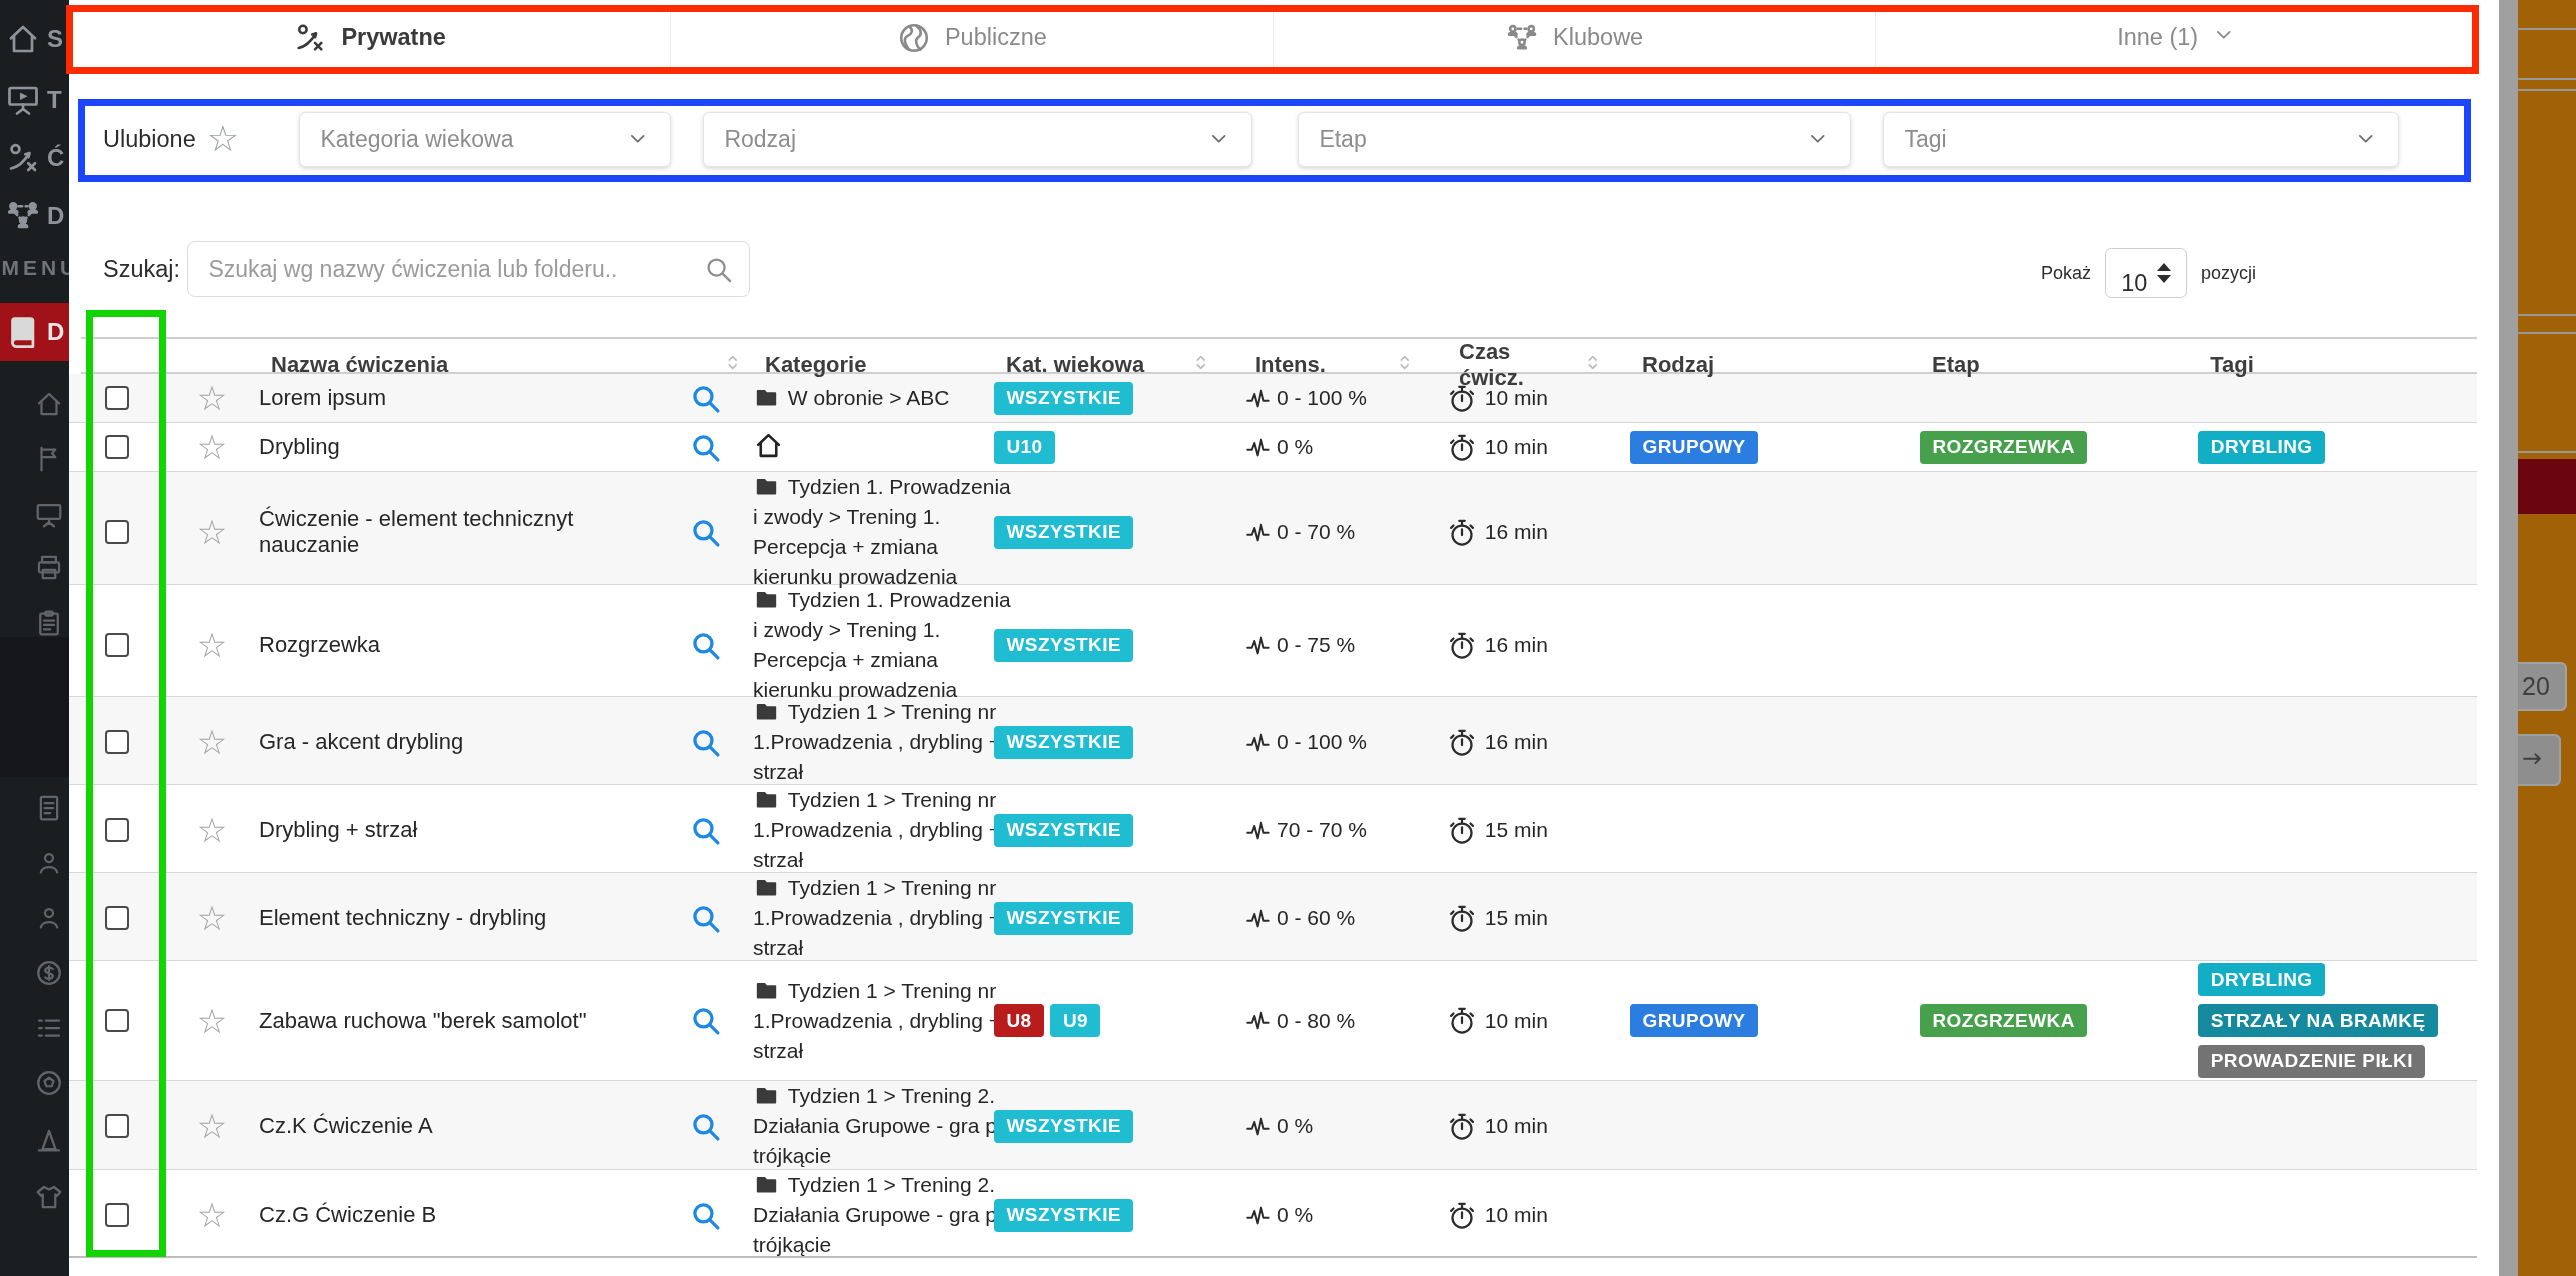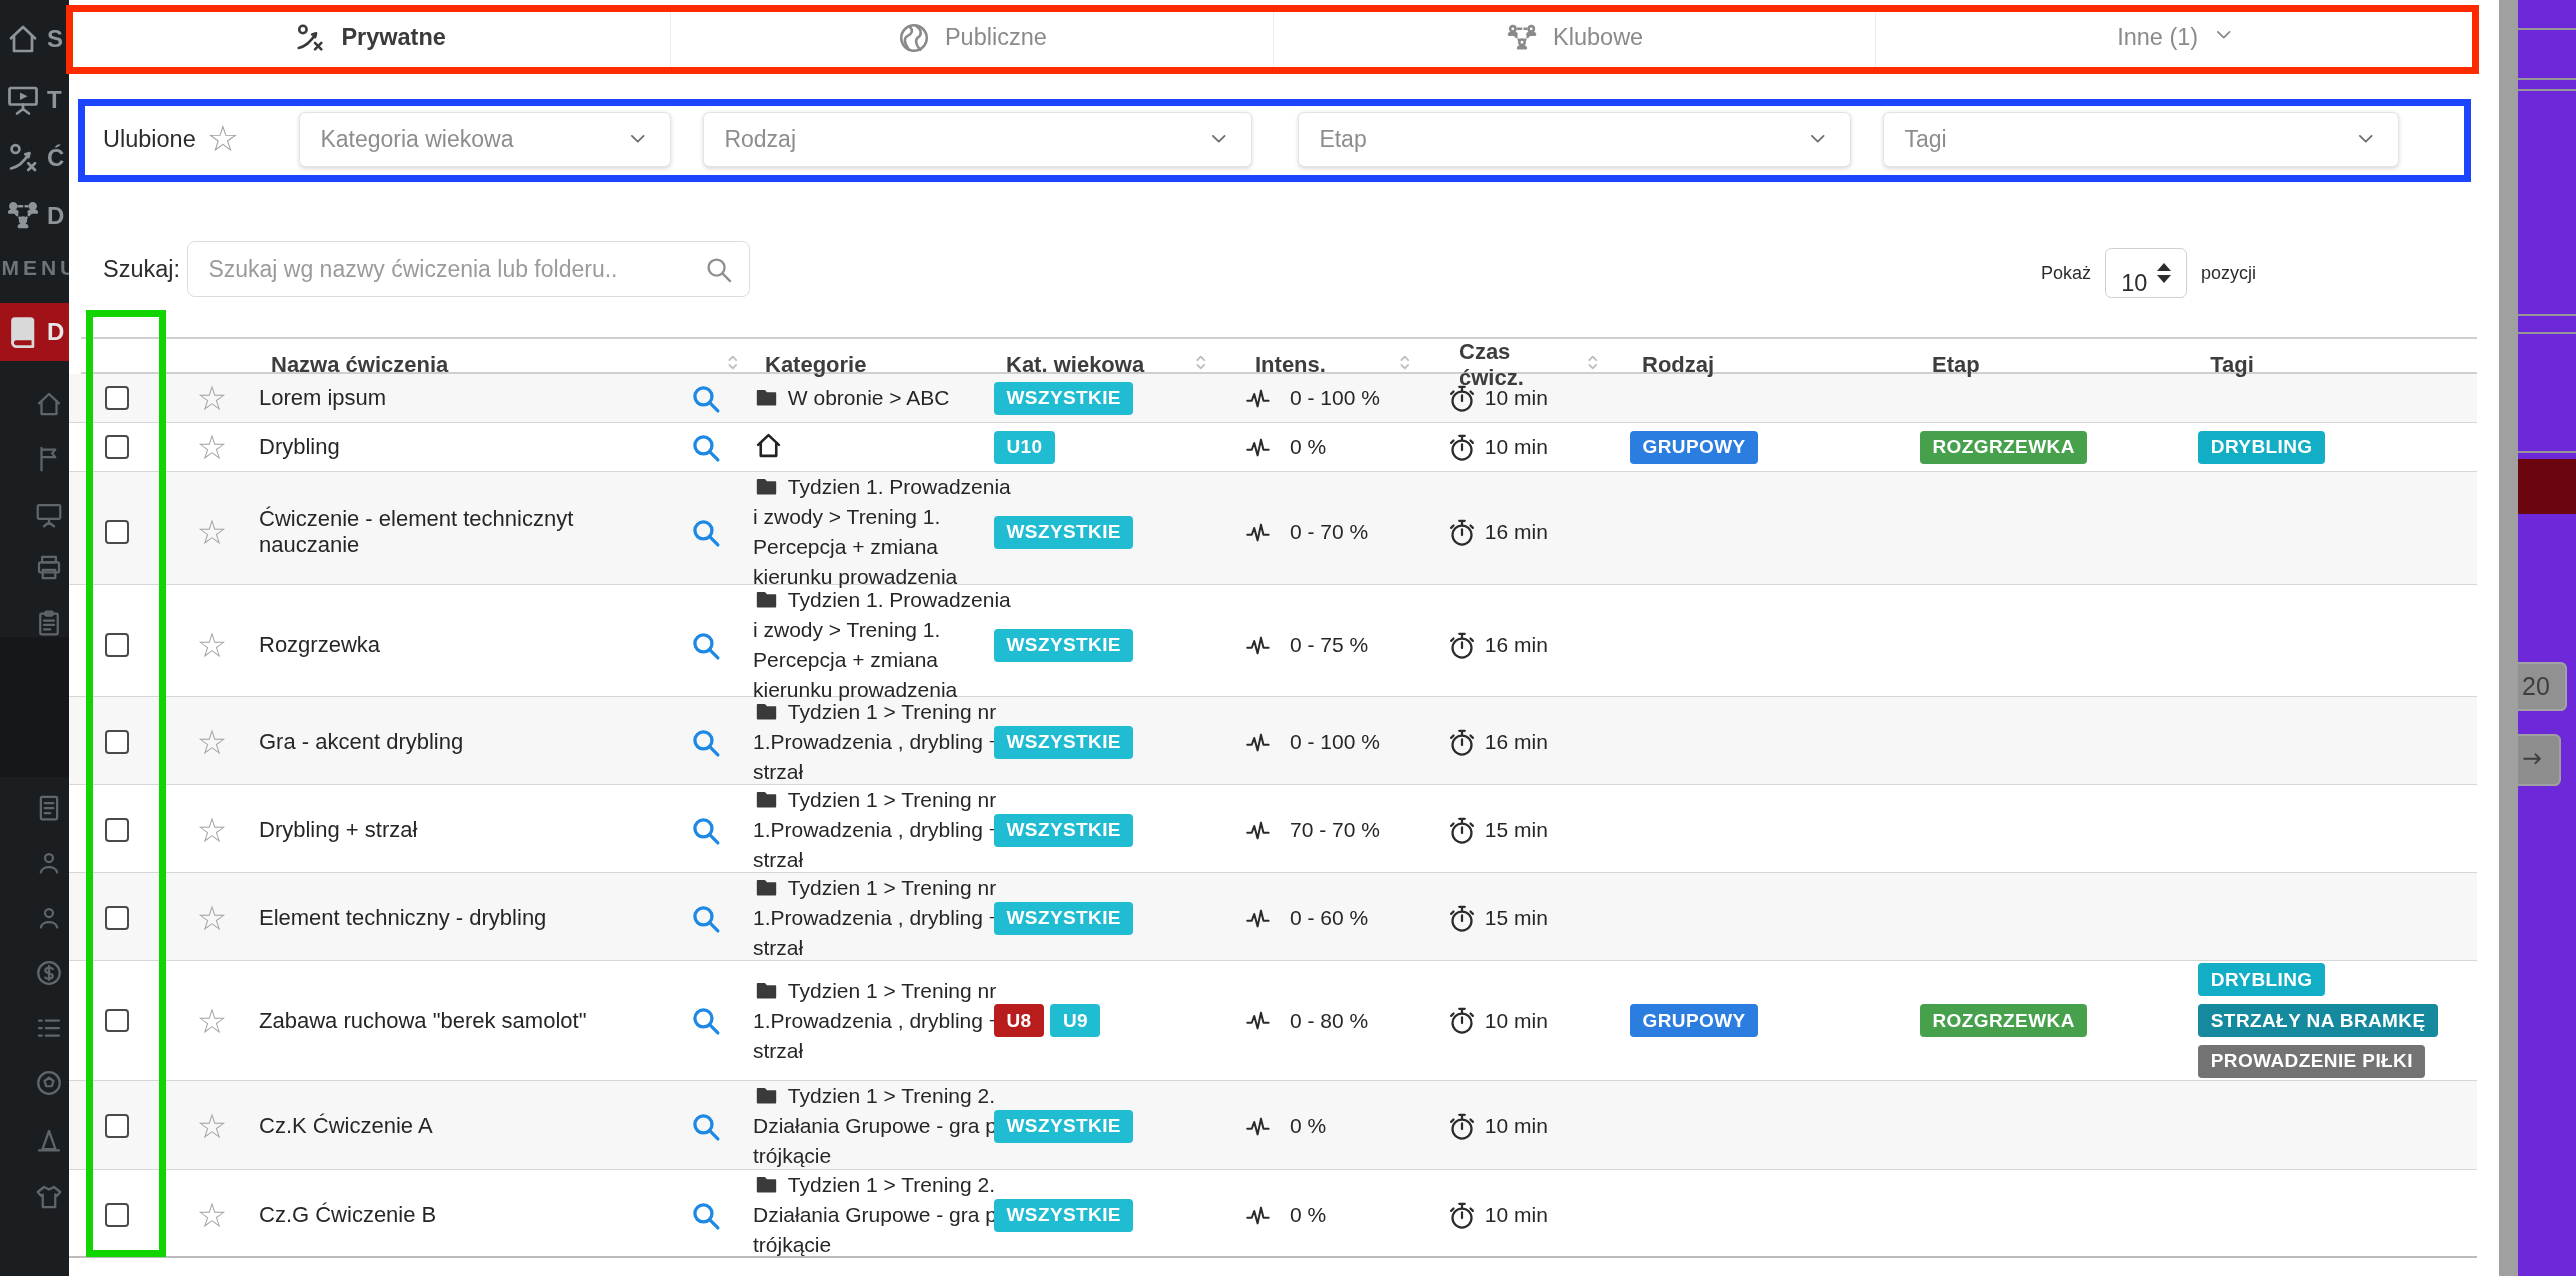--- a/index.html
+++ b/index.html
@@ -82,32 +82,32 @@
   .checkbox { width: 23.5px; height: 23.5px; border: 2.4px solid #4a4a4a; border-radius: 3.9px; background: #fff; cursor: pointer; }
   .cell-star { justify-content: center; font-size: 34px; color: #a3a3a3; cursor: pointer; line-height: 1; }
   .cell-name { font-size: 22px; color: #262626; padding-right: 15.7px; }
   .cell-zoom svg { width: 33px; height: 33px; stroke: #1e88e5; fill: none; stroke-width: 2.4; cursor: pointer; }
   .cell-kat { flex-direction: column; align-items: flex-start; justify-content: center; }
   .kat-line { font-size: 21px; color: #262626; line-height: 30px; display: flex; align-items: center; gap: 7.8px; white-space: nowrap; }
   .kat-line svg { width: 27px; height: 23.5px; fill: #3a3a3a; stroke: #3a3a3a; }
   .home-only svg { width: 31px; height: 31px; fill: none; stroke: #222; stroke-width: 2; }
   .badge { display: inline-flex; align-items: center; height: 33px; padding: 0 12.5px; border-radius: 3.9px;
            color: #fff; font-size: 19px; font-weight: bold; letter-spacing: 0.4px; white-space: nowrap; }
-  .cell-intens { font-size: 21px; color: #262626; gap: 16px; padding-left: 22px; }
+  .cell-intens { font-size: 21px; color: #262626; gap: 3px; padding-left: 22px; }
   .cell-intens svg { width: 31px; height: 27px; stroke: #2b2b2b; fill: none; stroke-width: 1.8; }
   .cell-czas { font-size: 21px; color: #262626; gap: 7.8px; padding-left: 22px; }
   .cell-czas svg { width: 30px; height: 31px; stroke: #2b2b2b; fill: none; stroke-width: 1.8; }
   .cell-rodzaj { padding-left: 17px; }
   .cell-etap { padding-left: 25px; }
   .cell-tagi { padding-left: 13.3px; flex-direction: column; align-items: flex-start; justify-content: center; gap: 7.8px; }
   .kat-badges { display: flex; gap: 6.3px; text-align: right; }
 
   
   .scroll-strip { position: absolute; left: 2499px; top: 0; width: 19px; height: 1276px; background: #a0a0a0; z-index: 3; }
-  .backdrop { position: absolute; left: 2518px; top: 0; width: 58px; height: 1276px; background: #6d28d9; z-index: 3; overflow: hidden; }
+  .backdrop { position: absolute; left: 2518px; top: 0; width: 58px; height: 1276px; background: #a16207; z-index: 3; overflow: hidden; }
   .bd-box { position: absolute; left: -15.7px; border: 2.4px solid #979797; border-radius: 6.3px; }
   .bd-red { position: absolute; left: 0; width: 58px; background: #6b060e; }
   .bd-num { position: absolute; left: -12.5px; width: 61px; height: 49px; background: #919191; border: 2.4px solid #a2a2a2;
             border-radius: 6.3px; display: flex; align-items: center; justify-content: center;
             font-size: 25px; color: #3e3e3e; }
   .bd-arrow { position: absolute; left: -12.5px; width: 55px; height: 52px; background: #8e8e8e; border: 2.4px solid #9f9f9f;
               border-radius: 6.3px; display: flex; align-items: center; justify-content: center; }
   .bd-arrow svg { width: 34px; height: 23.5px; stroke: #3e3e3e; fill: none; stroke-width: 2; }
 
   

